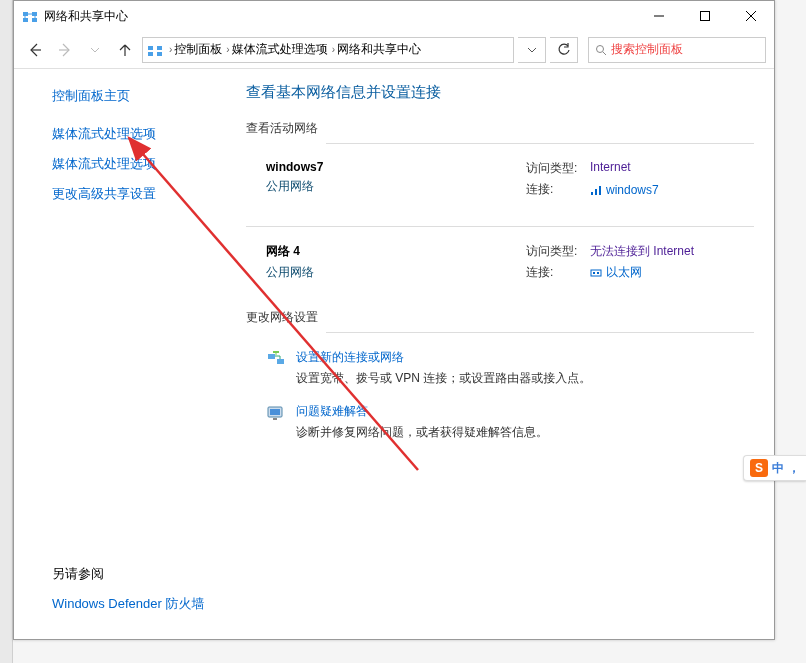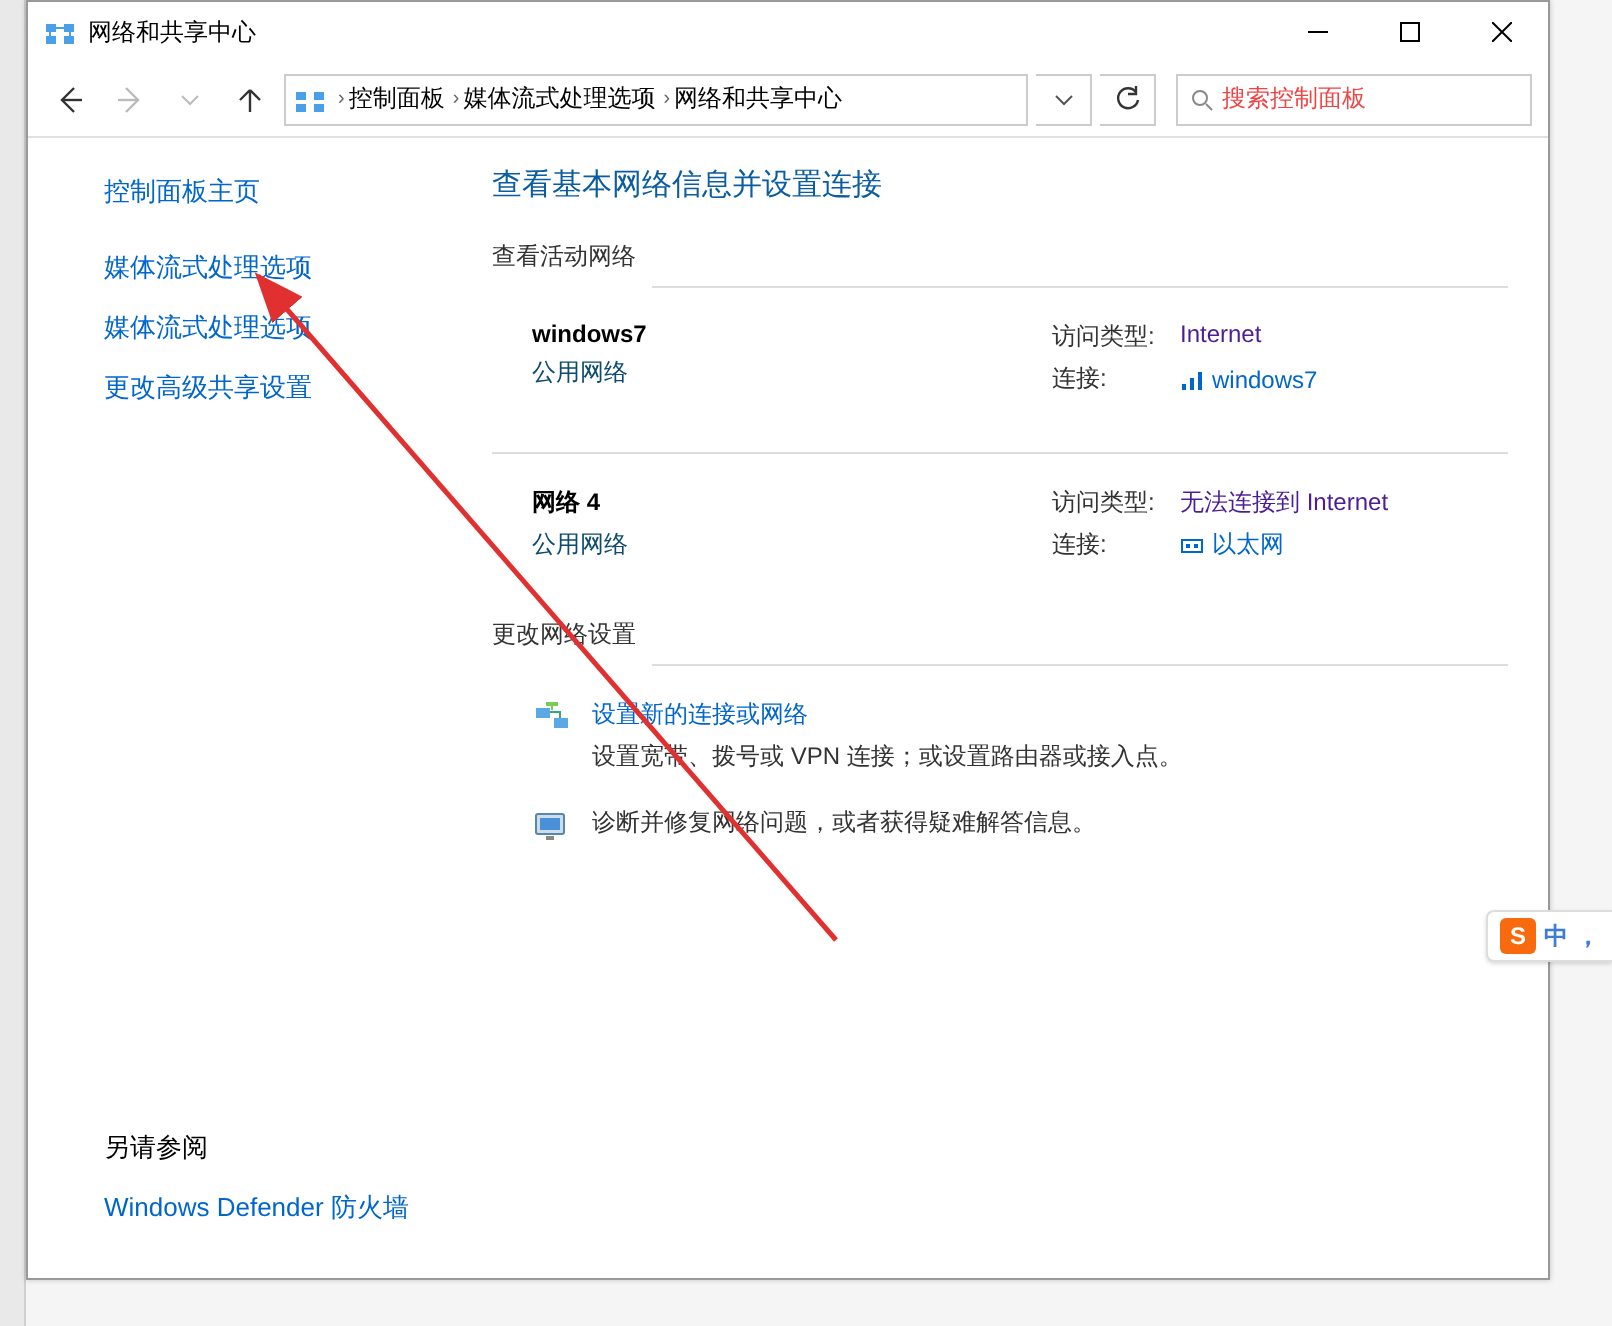--- a/index.html
+++ b/index.html
@@ -252,20 +252,21 @@
 
       <div class="settings-item">
         <span class="icon">
           <svg viewBox="0 0 20 20">
               <rect x="2" y="4" width="14" height="10" rx="1" fill="#cde" stroke="#58a"></rect>
               <rect x="4" y="6" width="10" height="6" fill="#4a90d9"></rect>
               <rect x="7" y="15" width="4" height="2" fill="#888"></rect>
             </svg>
         </span>
         <div class="texts">
+          <div class="title-link">问题疑难解答</div>
           <div class="desc">诊断并修复网络问题，或者获得疑难解答信息。</div>
         </div>
       </div>
     </div>
   </div>
 </div>
 
 <svg class="anno-svg" width="806" height="663">
   <defs>
     <marker id="arrowhead" markerWidth="10" markerHeight="8" refX="9" refY="4" orient="auto">

